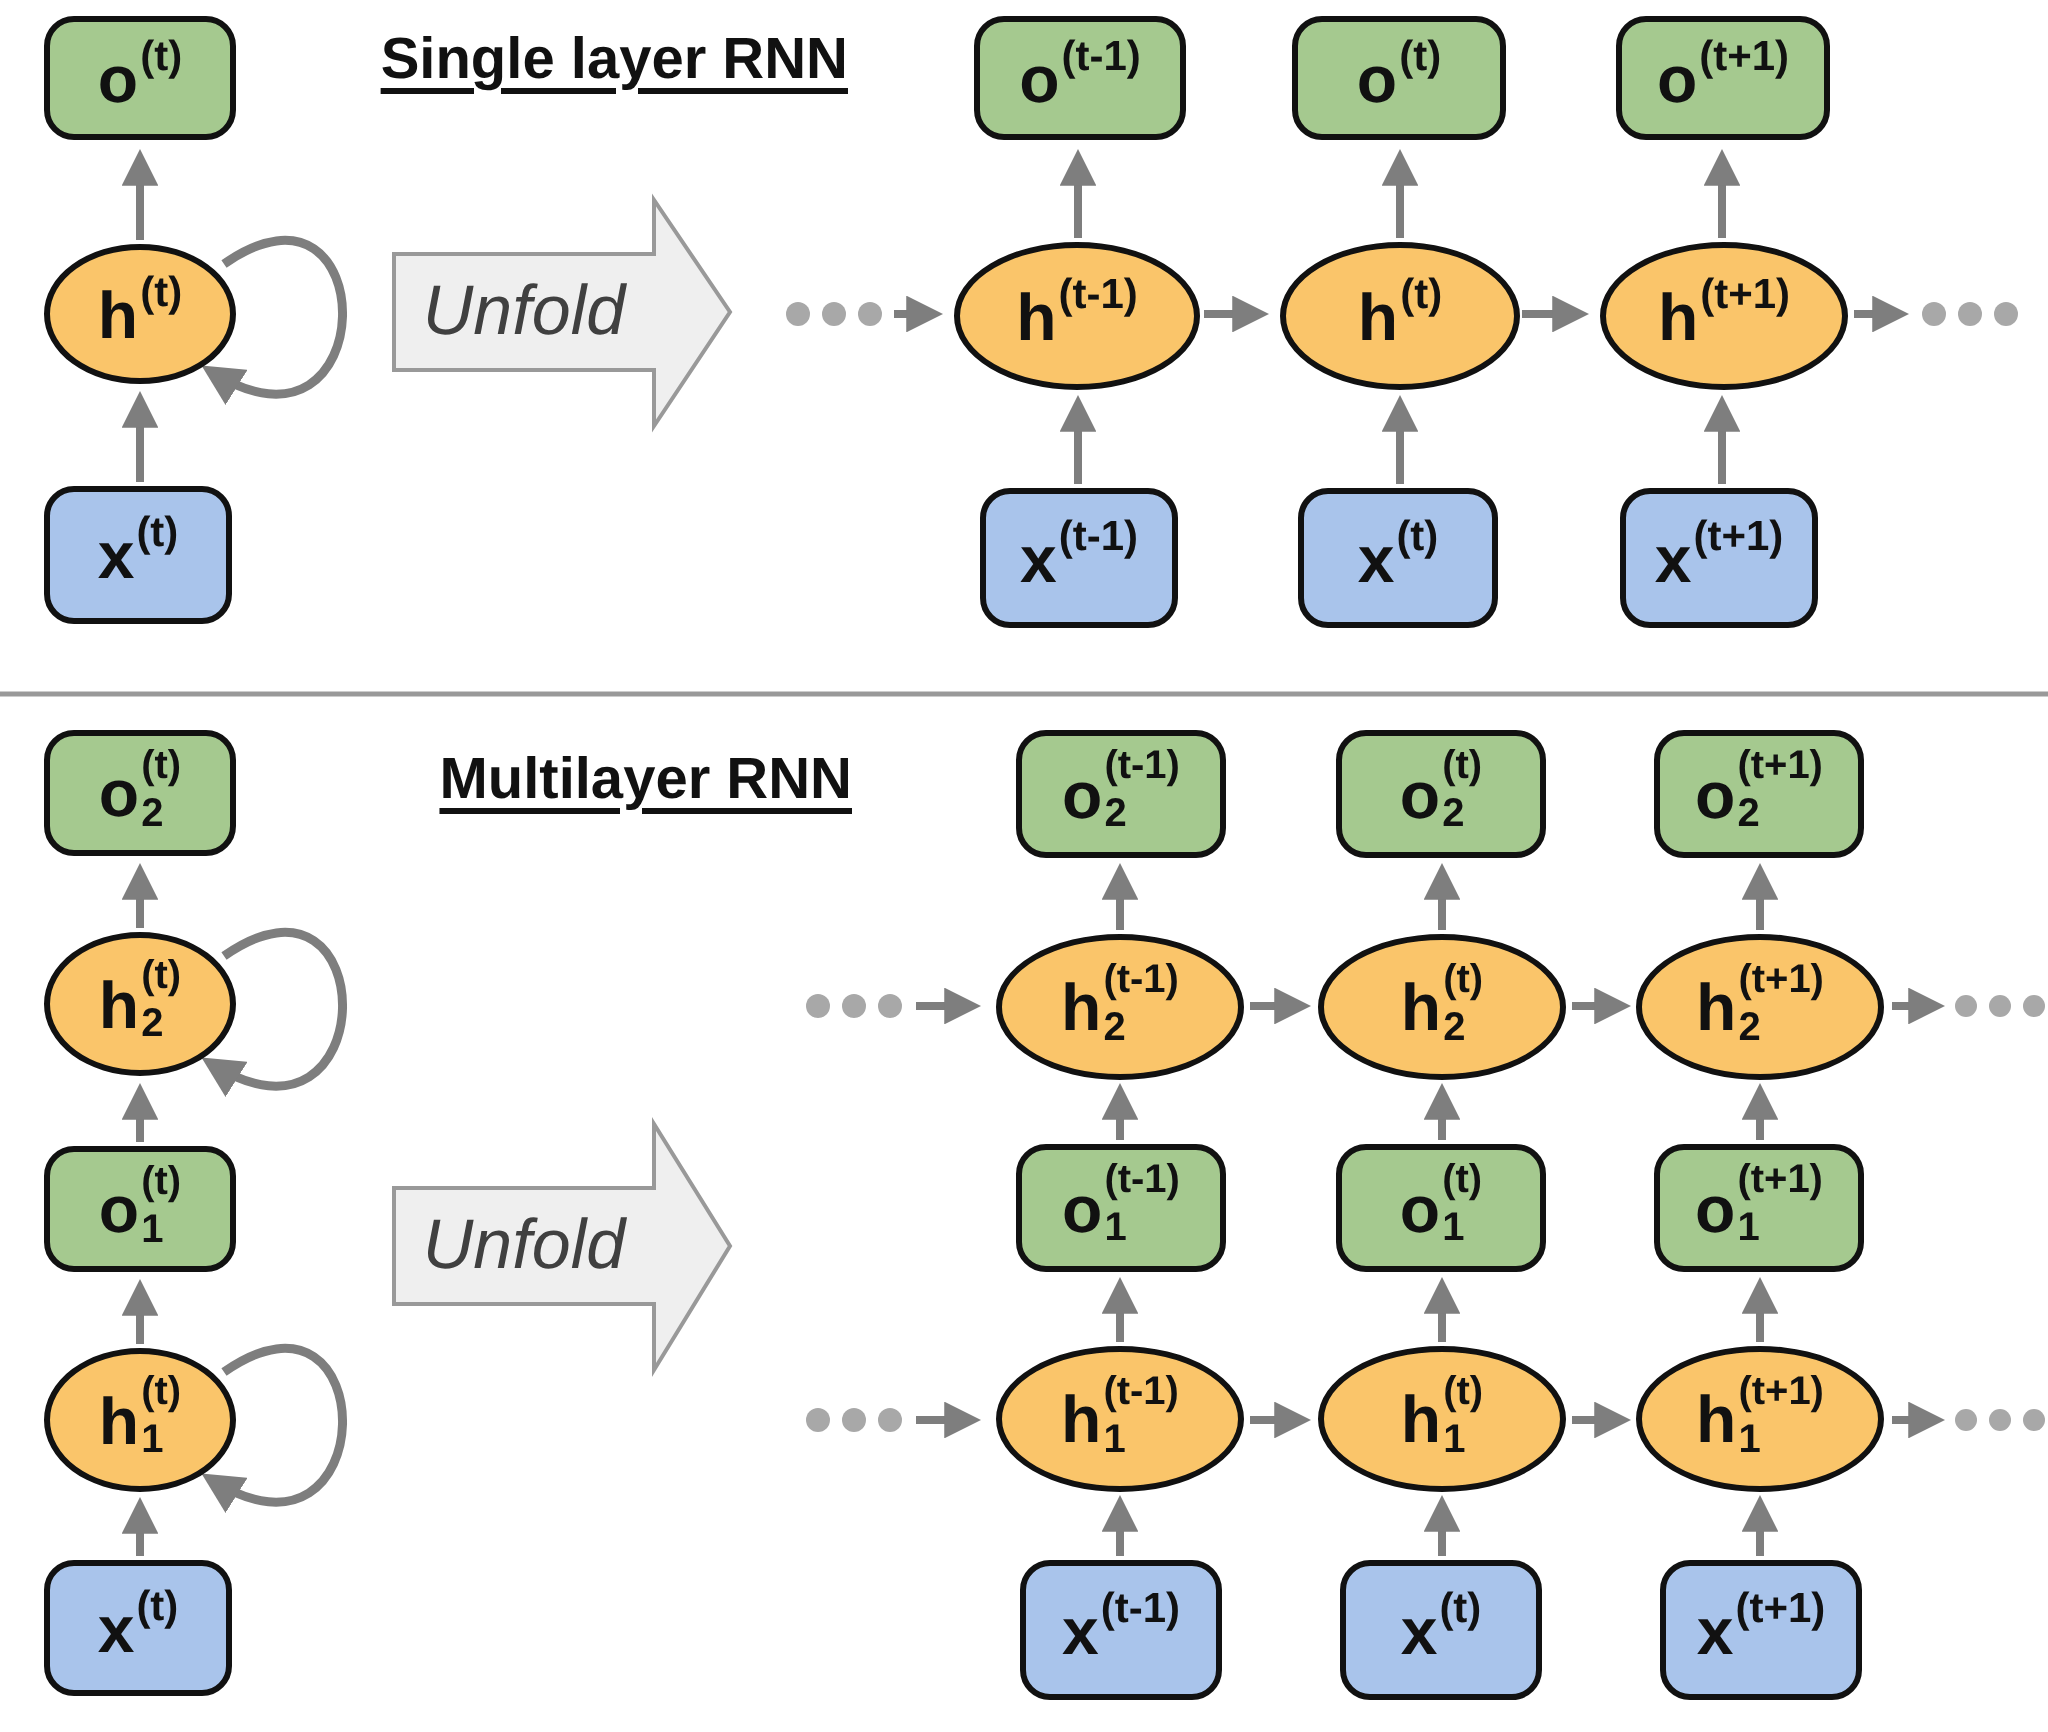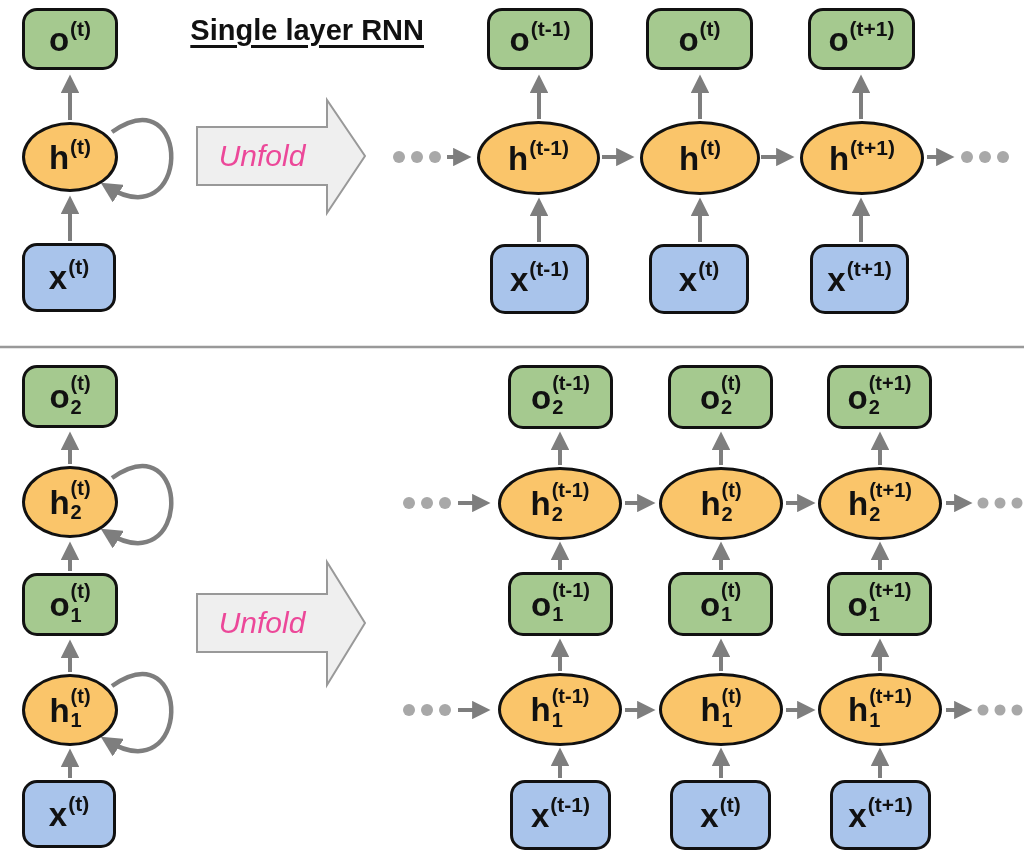--- a/index.html
+++ b/index.html
@@ -19,21 +19,21 @@
   .green{background:var(--green);} .blue{background:var(--blue);} .orange{background:var(--orange);}
   .nlabel{display:inline-flex;align-items:center;font-weight:bold;font-size:33px;line-height:1;}
   .base{font-size:33px;}
   .sup1{font-size:21px;position:relative;top:-11px;margin-left:1px;}
   .stk{display:inline-flex;flex-direction:column;align-items:flex-start;margin-left:1px;line-height:.95;}
   .stk .sp{font-size:20px;position:relative;top:-4px;}
   .stk .sb{font-size:20px;position:relative;top:1px;}
   .title{position:absolute;z-index:2;font-weight:bold;font-size:29px;text-align:right;
          text-decoration:underline;text-decoration-thickness:3px;text-underline-offset:5px;}
   .unfold-label{position:absolute;z-index:2;display:flex;align-items:center;justify-content:center;
-         font-style:italic;font-size:30px;color:#ec4899;}
+         font-style:italic;font-size:35px;color:#404040;}
 </style>
 </head>
 <body>
 
 <div id="stage">
 
   <svg id="wires" width="1024" height="866" viewBox="0 0 1024 866">
     <defs>
       <marker id="ah" viewBox="0 0 10 10" refX="7" refY="5" markerWidth="4.6" markerHeight="4.6" orient="auto">
         <path d="M0,0 L10,5 L0,10 z"></path>
@@ -115,20 +115,21 @@
       <line class="arr" x1="560" y1="671" x2="560" y2="644"></line>
       <line class="arr" x1="721" y1="671" x2="721" y2="644"></line>
       <line class="arr" x1="880" y1="671" x2="880" y2="644"></line>
       <line class="arr" x1="560" y1="778" x2="560" y2="753"></line>
       <line class="arr" x1="721" y1="778" x2="721" y2="753"></line>
       <line class="arr" x1="880" y1="778" x2="880" y2="753"></line>
     </g>
   </svg>
 
   <div class="title" style="left:156px;top:14px;width:268px">Single layer RNN</div>
+  <div class="title" style="left:170px;top:374px;width:256px">Multilayer RNN</div>
   <div class="unfold-label" style="left:197px;top:131px;width:130px;height:50px">Unfold</div>
   <div class="unfold-label" style="left:197px;top:598px;width:130px;height:50px">Unfold</div>
 
   <div class="node box green" style="left:22px;top:8px;width:96px;height:62px">
     <span class="nlabel">
         <span class="base">o</span>
         <span class="sup1">(t)</span>
       </span>
   </div>
   <div class="node ellipse orange" style="left:22px;top:122px;width:96px;height:70px">

